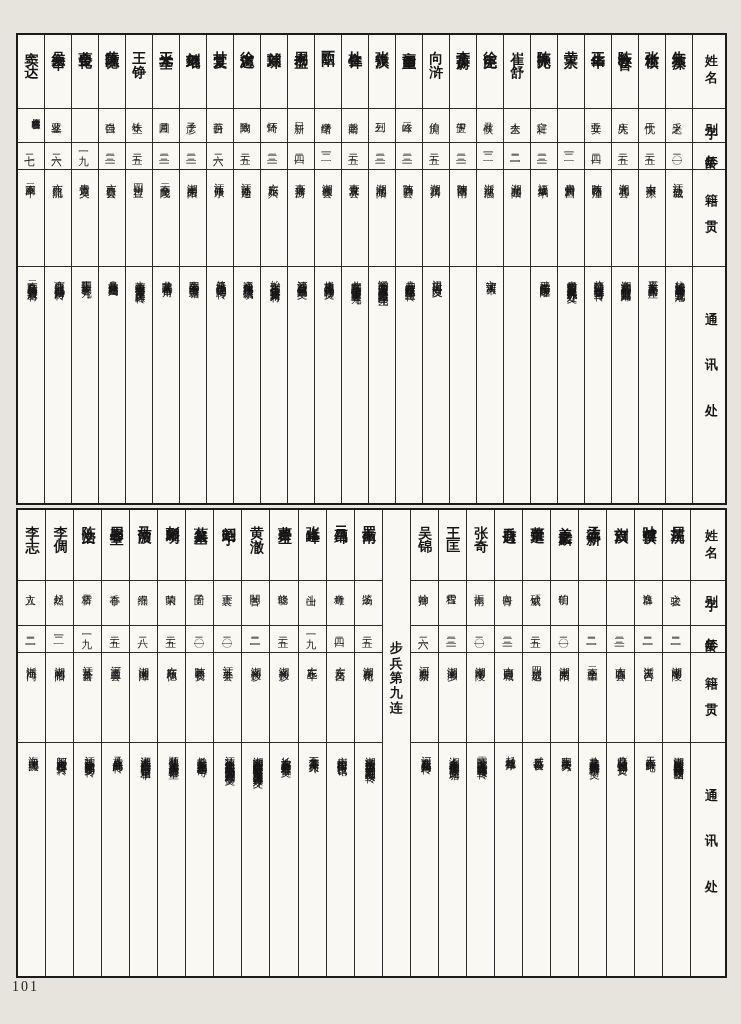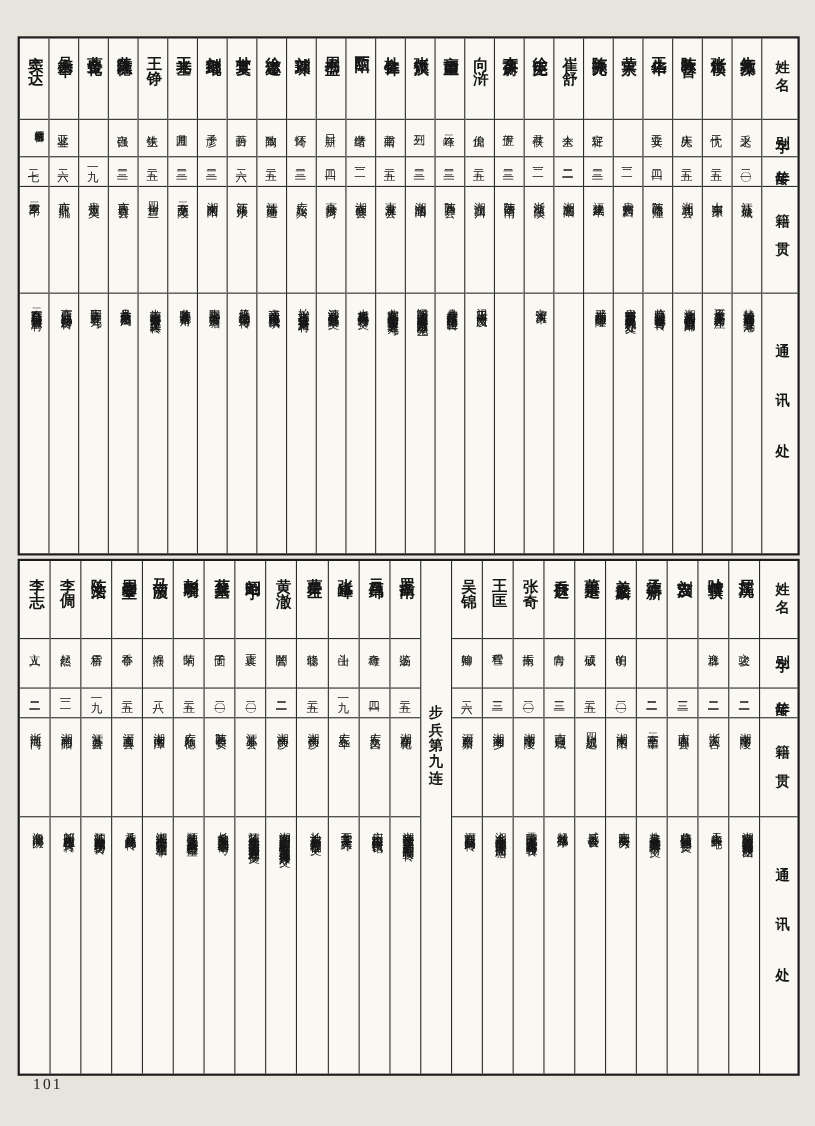--- a/index.html
+++ b/index.html
@@ -63,21 +63,21 @@
   .h-origin{height:var(--h4);letter-spacing:26px;padding-top:14px;}
   .h-addr  {flex:1 1 auto;letter-spacing:46px;padding-top:34px;}
   
   .divider .cell{
     border-top:none;flex:1 1 auto;
     font-weight:bold;font-size:13px;
     letter-spacing:15px;
     padding:120px 7px 0 0;
   }
   .page-number{
-    position:absolute;left:30px;top:979px;
+    position:absolute;left:12px;top:979px;
     font-size:14px;letter-spacing:2px;color:#222;
   }
 </style>
 </head>
 <body>
 
 <div class="page">
 
   <div class="table t-top">
     <div class="col header">

